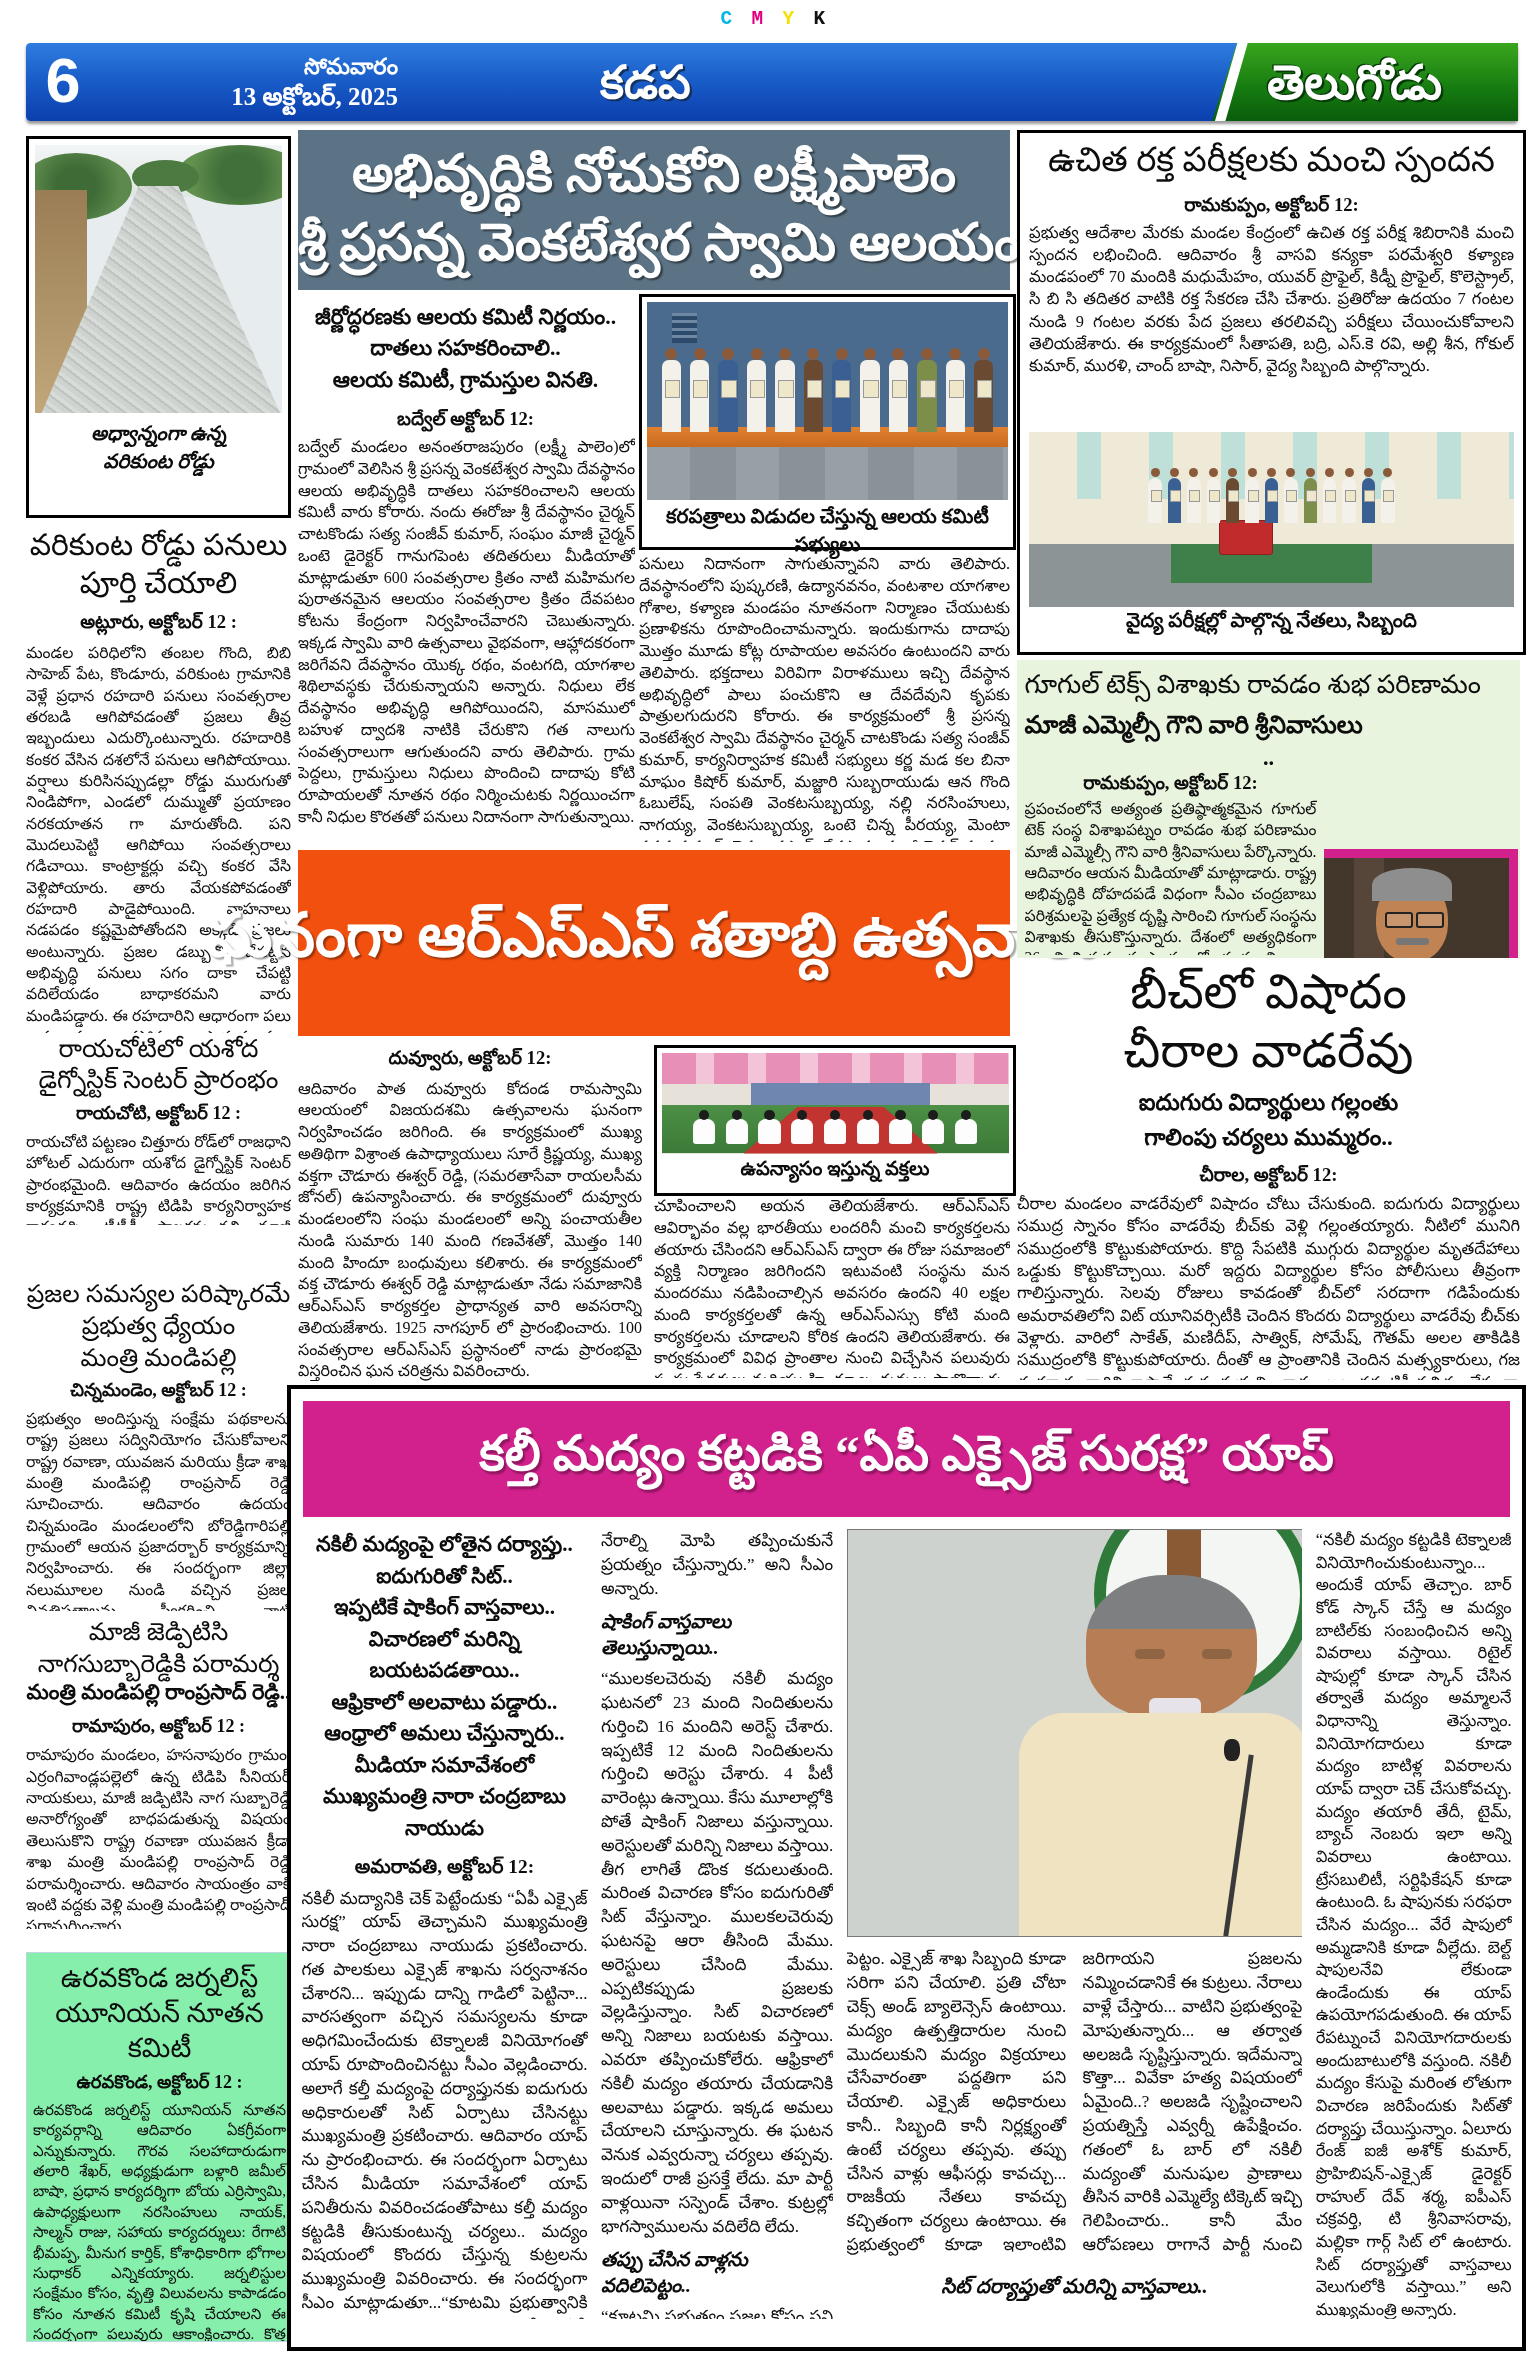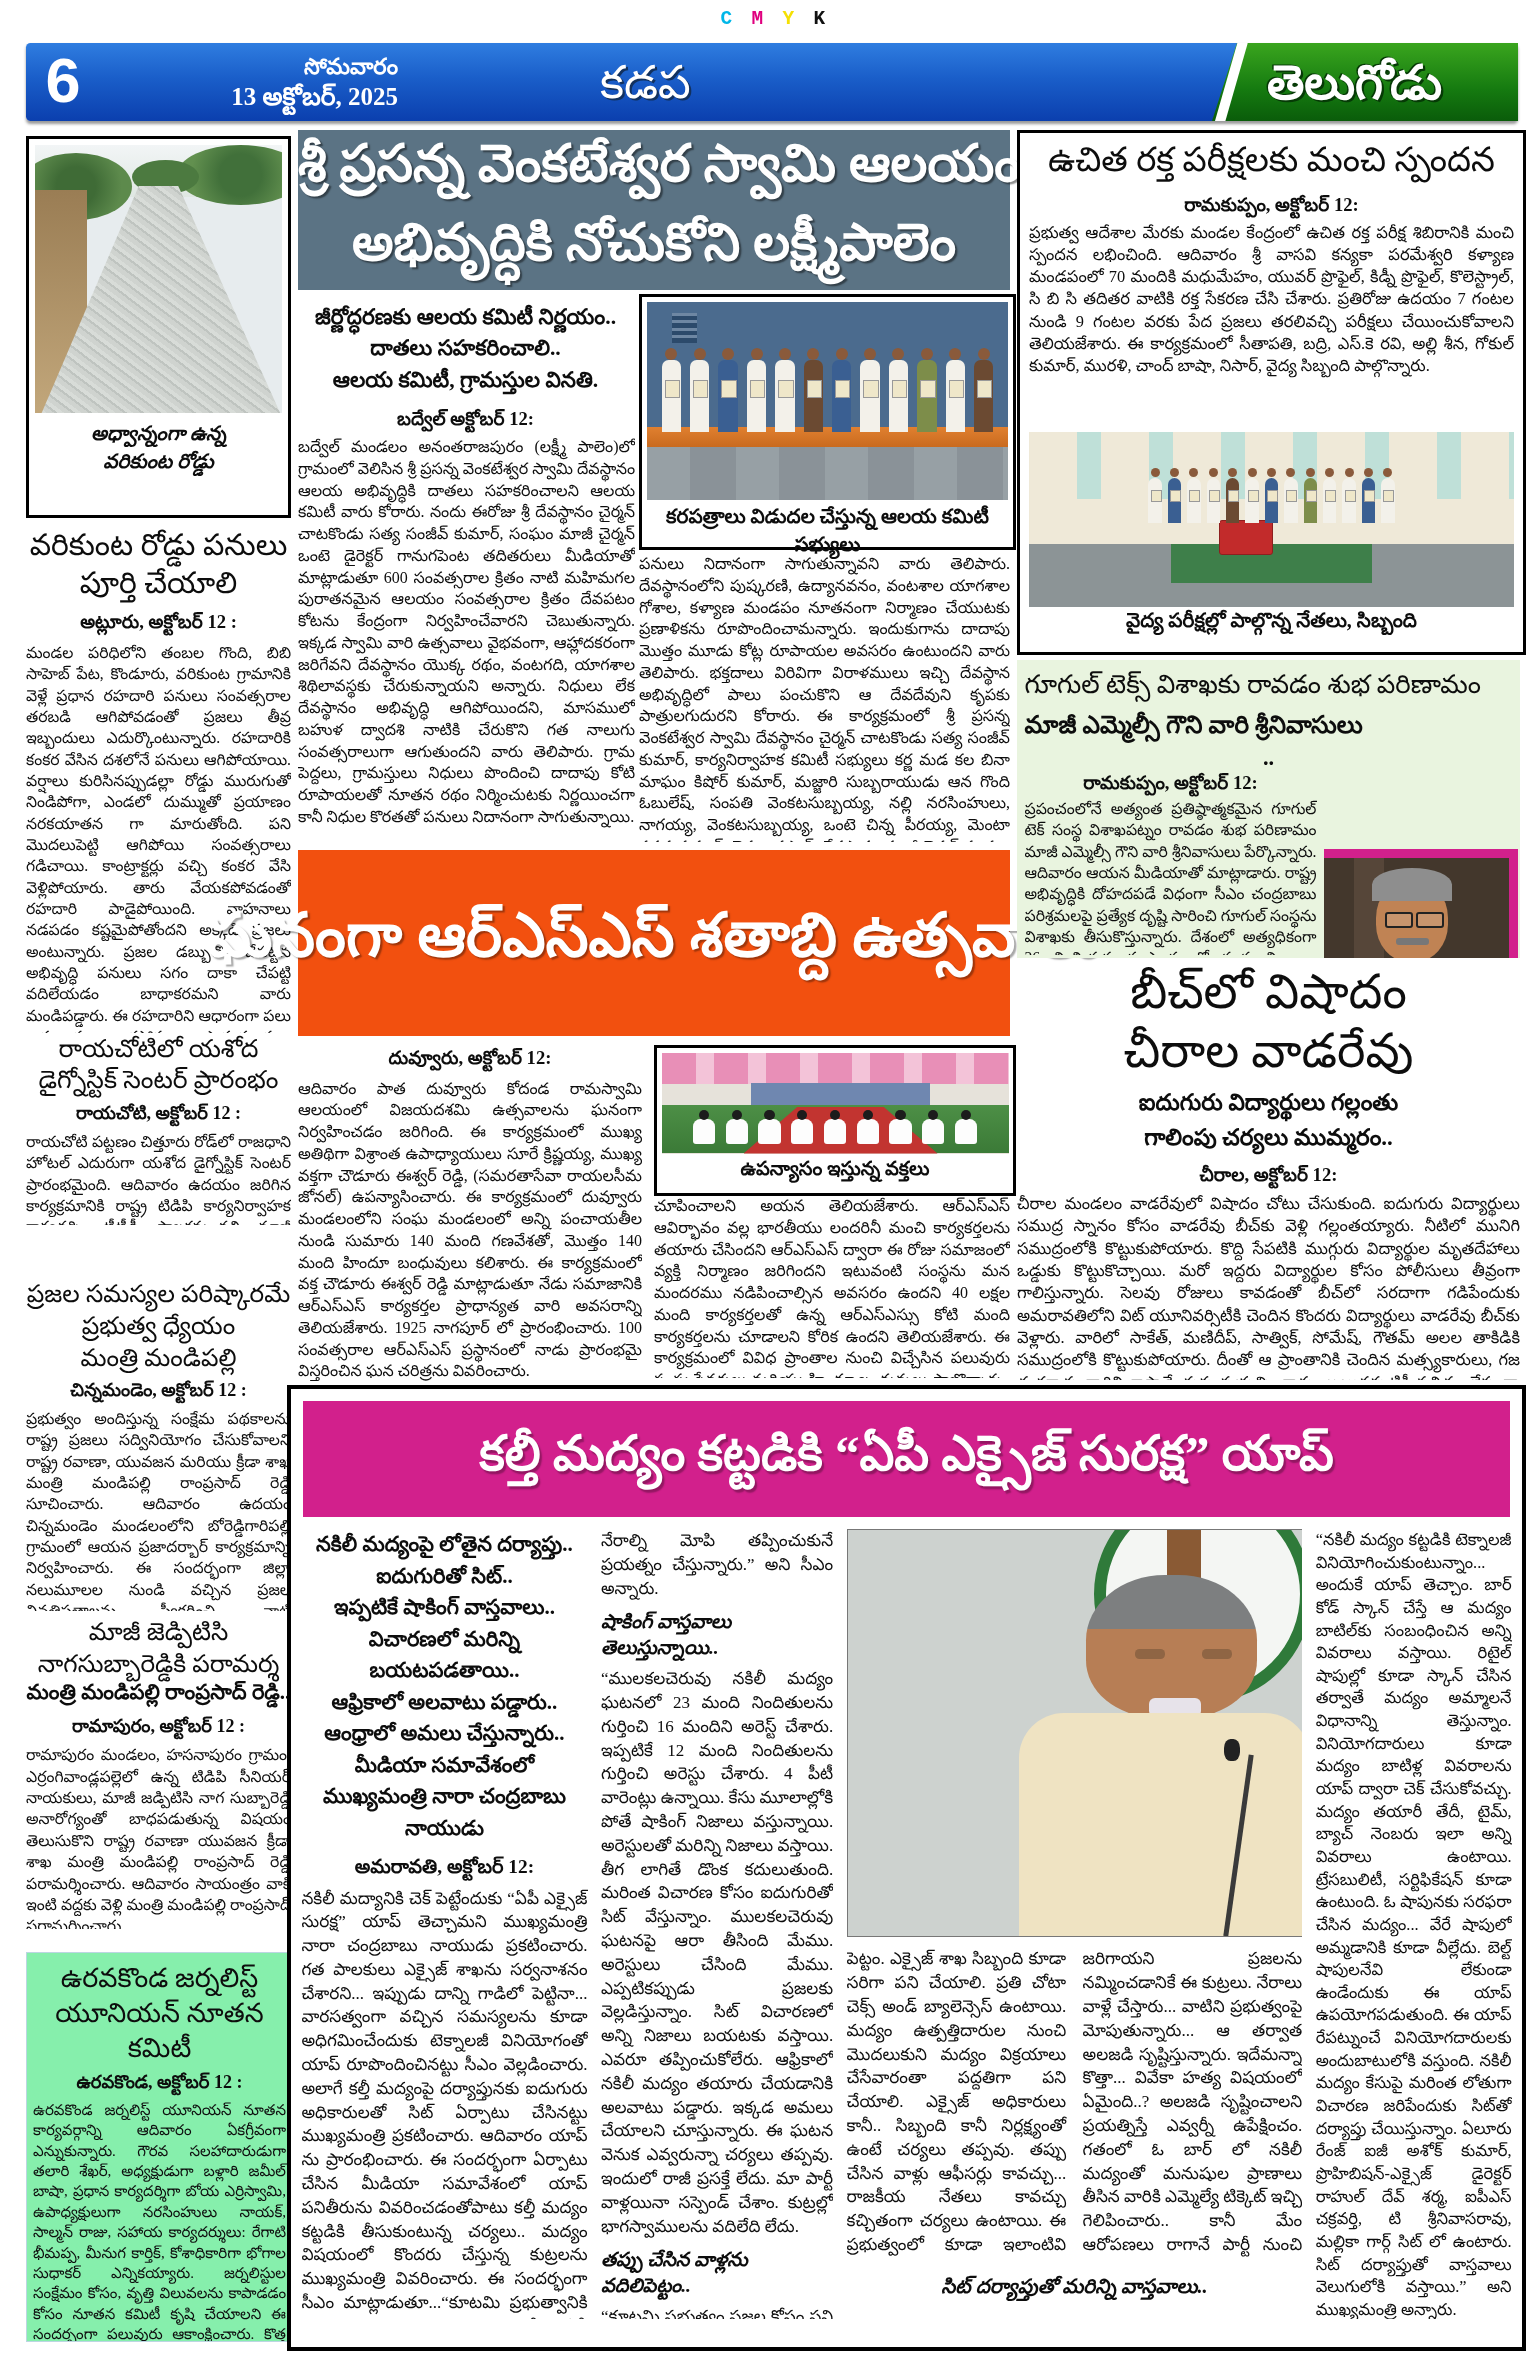--- a/index.html
+++ b/index.html
@@ -15,21 +15,21 @@
   
   .cmyk{letter-spacing:19.4px;font-family:"Liberation Mono","DejaVu Sans Mono",monospace;
         font-size:19.4px;font-weight:bold;}
   .cmyk span:nth-child(1){color:#00b7e8;} .cmyk span:nth-child(2){color:#e0007f;}
   .cmyk span:nth-child(3){color:#f5e003;} .cmyk span:nth-child(4){color:#111;}
   .hdrbar{background:linear-gradient(180deg,#2f7de0 0%,#1a5ec9 45%,#0b3fae 100%);
           border-radius:4.5px;box-shadow:0 2.2px 3px rgba(0,0,0,.4);}
   .hdr-num{font-size:63px;font-weight:bold;color:#fff;line-height:1;
            font-family:"Liberation Sans","DejaVu Sans",sans-serif;}
   .hdr-date{color:#fff;text-align:right;font-weight:bold;line-height:1.25;}
-  .hdr-ed{font-size:46px;font-weight:normal;color:#fff;text-shadow:2.2px 2.2px 0 #12315e;}
+  .hdr-ed{font-size:46px;font-weight:bold;color:#fff;text-shadow:2.2px 2.2px 0 #12315e;}
   .mast{background:linear-gradient(180deg,#3aa51e 0%,#157a10 60%,#0a5c0a 100%);
         clip-path:polygon(25px 0,100% 0,100% 100%,0 100%);}
   .mast-stripe{position:absolute;left:13.4px;top:-3px;width:10.4px;height:120%;
         background:#fff;transform:rotate(16deg);}
   .mast-title{font-size:48px;font-weight:bold;color:#fff;
         text-shadow:2.2px 2.2px 0 #063a06,-1.5px -1.5px 0 #063a06;}
   
   .blackbox{border:3px solid #000;background:#fff;}
   .slate{background:#5b7384;}
   .slate-line{color:#fff;font-weight:bold;font-size:52px;line-height:1.32;
@@ -147,22 +147,22 @@
         <div>ఉరవకొండ జర్నలిస్ట్</div>
         <div>యూనియన్ నూతన కమిటీ</div>
       </div>
       <div class="dateline" style="font-size:18px;margin:6px 0 3px;">ఉరవకొండ, అక్టోబర్ 12 :</div>
       <div class="body-txt" style="margin:0 6px;font-size:15px;">ఉరవకొండ జర్నలిస్ట్ యూనియన్ నూతన కార్యవర్గాన్ని ఆదివారం ఏకగ్రీవంగా ఎన్నుకున్నారు. గౌరవ సలహాదారుడుగా తలారి శేఖర్, అధ్యక్షుడుగా బళ్లారి జమీల్ బాషా, ప్రధాన కార్యదర్శిగా బోయ ఎర్రిస్వామి, ఉపాధ్యక్షులుగా నరసింహులు నాయక్, సాల్మన్ రాజు, సహాయ కార్యదర్శులు: రేగాటి భీమప్ప, మీనుగ కార్తిక్, కోశాధికారిగా భోగాల సుధాకర్ ఎన్నికయ్యారు. జర్నలిస్టుల సంక్షేమం కోసం, వృత్తి విలువలను కాపాడడం కోసం నూతన కమిటీ కృషి చేయాలని ఈ సందర్భంగా పలువురు ఆకాంక్షించారు. కొత్త కార్యవర్గానికి యూనియన్ సభ్యులు శుభాకాంక్షలు తెలిపారు.</div>
 
     </div>
   </div>
 
   <div class="abs slate" style="left:298px;top:130px;width:712px;height:160px;">
+    <div class="slate-line" style="margin-top:10.4px;">అభివృద్ధికి నోచుకోని లక్ష్మీపాలెం</div>
     <div class="slate-line">శ్రీ ప్రసన్న వెంకటేశ్వర స్వామి  ఆలయం</div>
-    <div class="slate-line" style="margin-top:10.4px;">అభివృద్ధికి నోచుకోని లక్ష్మీపాలెం</div>
   </div>
 
   <div class="abs ct" style="left:298px;top:302px;width:335px;">
     <div class="b" style="font-size:21.6px;line-height:1.45;">జీర్ణోద్ధరణకు ఆలయ కమిటీ నిర్ణయం..</div>
     <div class="b" style="font-size:21.6px;line-height:1.45;">దాతలు సహకరించాలి..</div>
     <div class="b" style="font-size:21.6px;line-height:1.45;">ఆలయ కమిటీ, గ్రామస్తుల వినతి.</div>
     <div class="dateline" style="font-size:18.6px;margin-top:12px;">బద్వేల్ అక్టోబర్ 12:</div>
   </div>
 
   <div class="abs clip body-txt" style="left:298px;top:436px;width:337px;height:406px;font-size:16px;">బద్వేల్ మండలం అనంతరాజపురం (లక్ష్మీ పాలెం)లో గ్రామంలో వెలిసిన శ్రీ ప్రసన్న వెంకటేశ్వర స్వామి దేవస్థానం ఆలయ అభివృద్ధికి దాతలు సహకరించాలని ఆలయ కమిటీ వారు కోరారు. నందు ఈరోజు శ్రీ దేవస్థానం చైర్మన్ చాటకొండు సత్య సంజీవ్ కుమార్, సంఘం మాజీ చైర్మన్ ఒంటె డైరెక్టర్ గానుగపెంట తదితరులు మీడియాతో మాట్లాడుతూ 600 సంవత్సరాల క్రితం నాటి మహిమగల పురాతనమైన ఆలయం సంవత్సరాల క్రితం దేవపటం కోటను కేంద్రంగా నిర్వహించేవారని చెబుతున్నారు. ఇక్కడ స్వామి వారి ఉత్సవాలు వైభవంగా, ఆహ్లాదకరంగా జరిగేవని దేవస్థానం యొక్క రథం, వంటగది, యాగశాల శిథిలావస్థకు చేరుకున్నాయని అన్నారు. నిధులు లేక దేవస్థానం అభివృద్ధి ఆగిపోయిందని, మాసములో బహుళ ద్వాదశి నాటికి చేరుకొని గత నాలుగు సంవత్సరాలుగా ఆగుతుందని వారు తెలిపారు. గ్రామ పెద్దలు, గ్రామస్తులు నిధులు పొందించి దాదాపు కోటి రూపాయలతో నూతన రథం నిర్మించుటకు నిర్ణయించగా కానీ నిధుల కొరతతో పనులు నిదానంగా సాగుతున్నాయి.</div>

